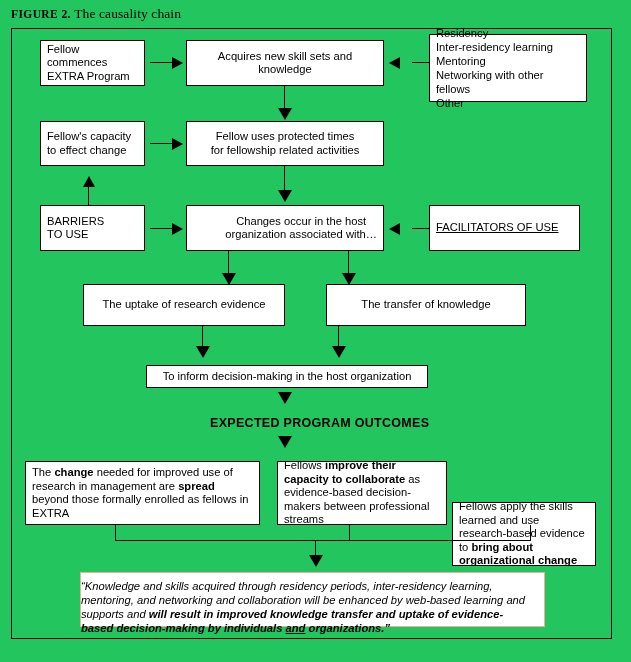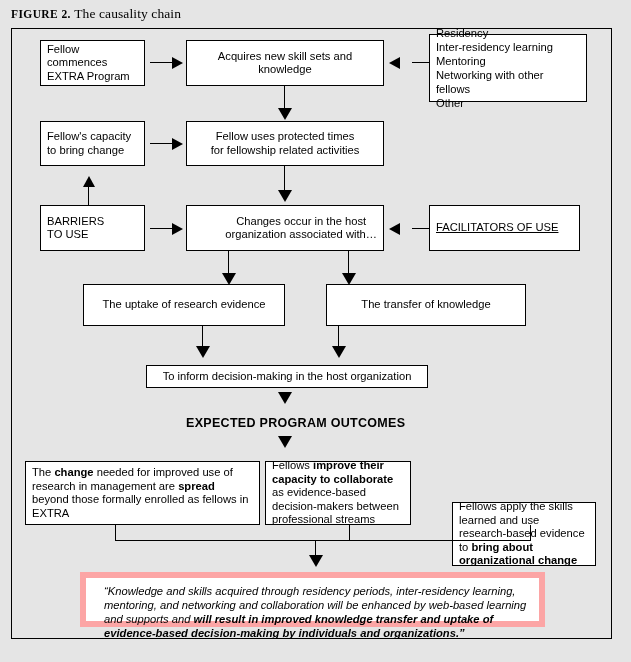--- a/index.html
+++ b/index.html
@@ -9,21 +9,21 @@
   }
   body {
     font-family: "Liberation Sans", sans-serif;
     color: #000000;
   }
   #page {
     position: relative;
     width: 631px;
     height: 662px;
     overflow: hidden;
-    background: #e5e5e5;
+    background: #22c55e;
   }
   
   .fig-caption {
     position: absolute;
     left: 11px;
     top: 6px;
     font-family: "Liberation Serif", serif;
     font-size: 13px;
     letter-spacing: 0.1px;
     white-space: nowrap;
@@ -102,31 +102,32 @@
     border-right: 6px solid transparent;
     border-bottom: 11px solid #000;
   }
   
   .section-heading {
     position: absolute;
     font-size: 12.5px;
     font-weight: bold;
     letter-spacing: 0.3px;
     white-space: nowrap;
+    margin-left: 24px;
   }
   
   .quote-box {
     position: absolute;
-    border: 6px solid #fca5a5;
+    border: 1px solid #fca5a5;
     box-sizing: border-box;
     background: #fff;
     font-style: italic;
     font-size: 11.2px;
     line-height: 14px;
-    padding: 6px 9px 6px 18px;
+    padding: 6px 9px 6px 0;
   }
   .quote-box b { font-weight: bold; }
   .quote-box u { text-decoration: underline; }
 </style>
 </head>
 <body>
 
 <div id="page">
 
   <div class="fig-caption">
@@ -156,21 +157,21 @@
 Mentoring
 Networking with other fellows
 Other</div>
   </div>
 
   <div class="vline" style="left:284px; top:86px; height:24px;"></div>
   <div class="arrow-d" style="left:278px; top:108px;"></div>
 
   <div class="box left" style="left:40px; top:121px; width:105px; height:45px;">
     <div class="txt" style="white-space:pre-line;">Fellow's capacity
-to bring change</div>
+to effect change</div>
   </div>
 
   <div class="hline" style="left:150px; top:143px; width:24px;"></div>
   <div class="arrow-r" style="left:172px; top:138px;"></div>
 
   <div class="box center" style="left:186px; top:121px; width:198px; height:45px;">
     <div class="txt" style="white-space:pre-line;text-align:center;">Fellow uses protected times
 for fellowship related activities</div>
   </div>
 
@@ -227,21 +228,21 @@
   <div class="arrow-d" style="left:278px; top:392px;"></div>
 
   <div class="section-heading" style="left:186px; top:416px;">EXPECTED PROGRAM OUTCOMES</div>
 
   <div class="arrow-d" style="left:278px; top:436px;"></div>
 
   <div class="box left" style="left:25px; top:461px; width:235px; height:64px;">
     <div class="txt">The <b>change</b> needed for improved use of research in management are <b>spread</b> beyond those formally enrolled as fellows in EXTRA</div>
   </div>
 
-  <div class="box left" style="left:265px; top:461px; width:146px; height:64px;justify-content:center;">
+  <div class="box left" style="left:277px; top:461px; width:170px; height:64px;justify-content:center;">
     <div class="txt">Fellows <b>improve their capacity to collaborate</b> as evidence-based decision-makers between professional streams</div>
   </div>
 
   <div class="box left" style="left:452px; top:461px; width:144px; height:64px;margin-top:41px;">
     <div class="txt">Fellows apply the skills learned and use research-based evidence to <b>bring about organizational change</b></div>
   </div>
 
   <div class="vline" style="left:115px; top:525px; height:15px;"></div>
   <div class="vline" style="left:349px; top:525px; height:15px;"></div>
   <div class="vline" style="left:530px; top:525px; height:15px;"></div>

